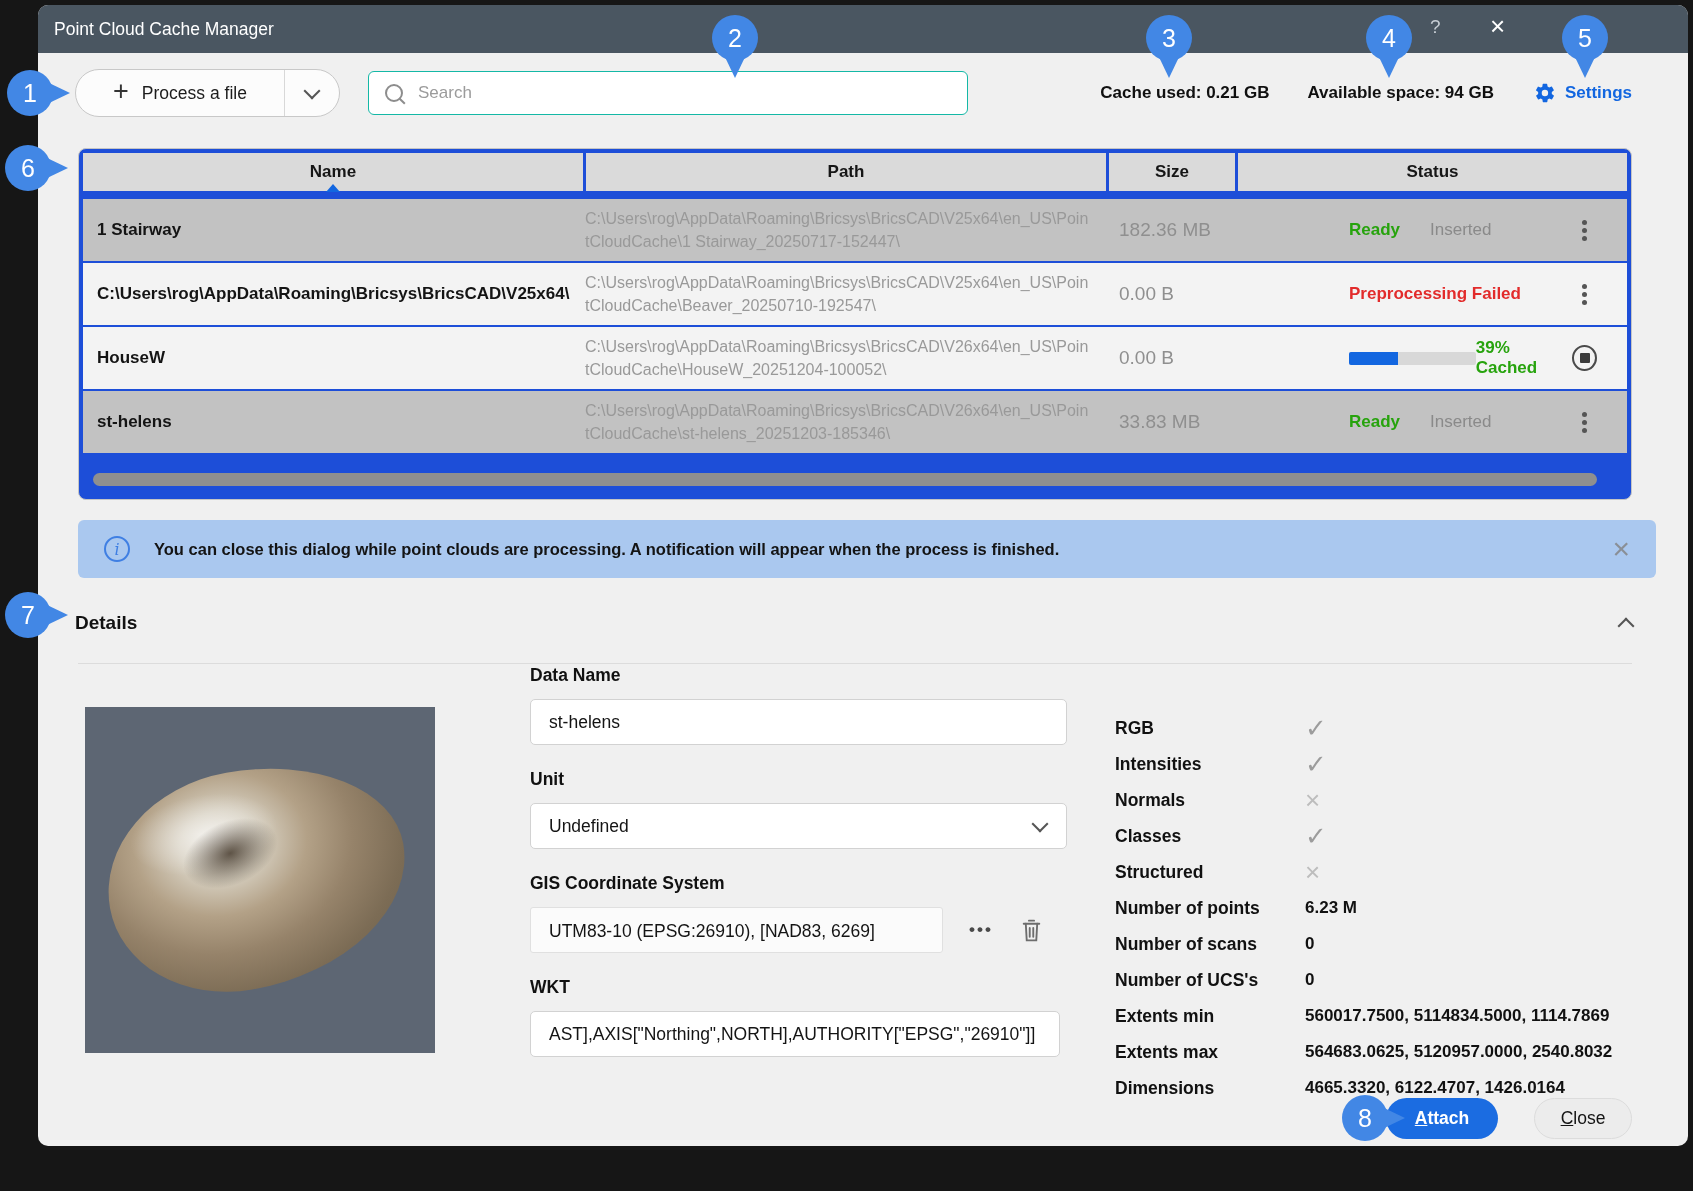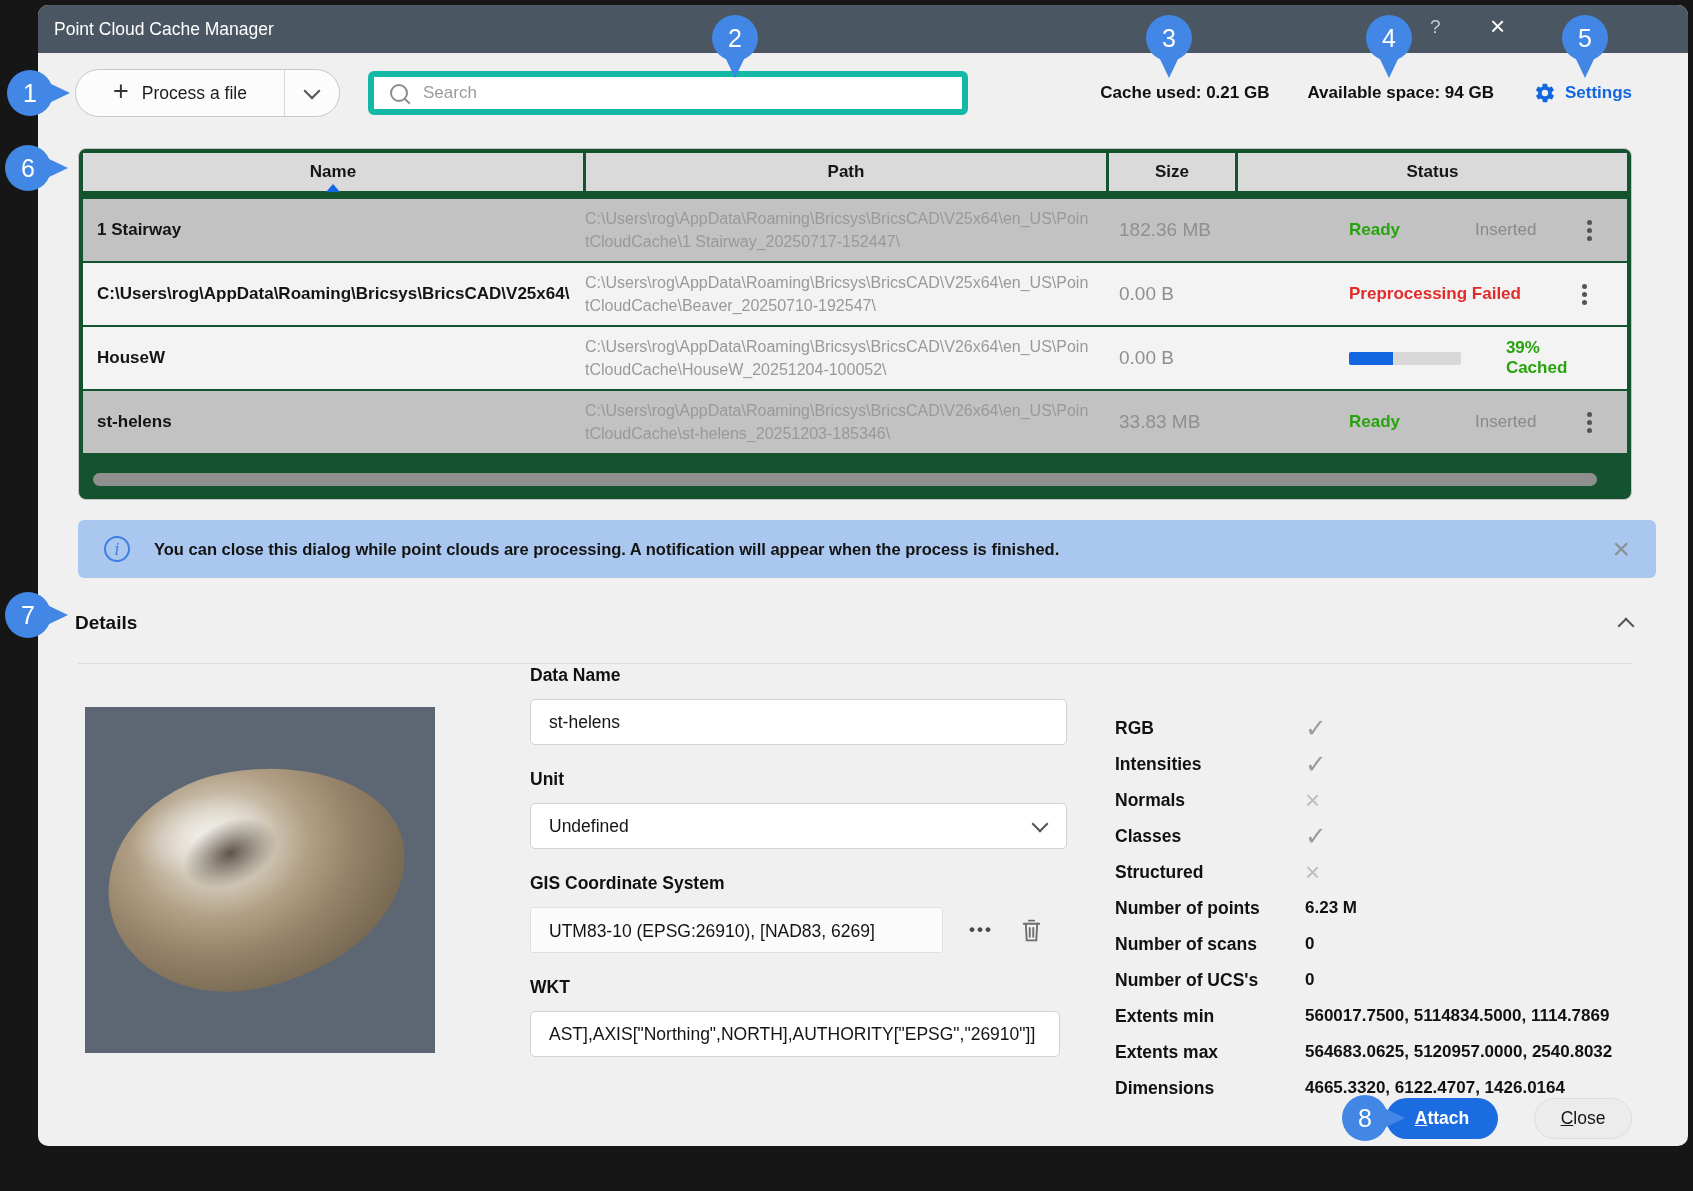--- a/index.html
+++ b/index.html
@@ -22,53 +22,53 @@
   .splitbtn { height:48px; width:265px; flex:none; background:#fcfcfc; border:1px solid #c8c8c8;
     border-radius:24px; display:flex; align-items:center; box-sizing:border-box; }
   .sb-main { flex:1; display:flex; align-items:center; justify-content:center; gap:13px;
     font-size:17.5px; color:#1c1c1c; cursor:pointer; }
   .plus { font-size:27px; font-weight:300; color:#333; line-height:1; margin-top:-4px; }
   .sb-divider { width:1px; height:46px; background:#d8d8d8; }
   .sb-arrow { width:54px; display:flex; justify-content:center; cursor:pointer; }
   .chev { width:10px; height:10px; border-right:2px solid #555; border-bottom:2px solid #555;
     transform:rotate(45deg); margin-top:-4px; }
   .chev.up { transform:rotate(225deg); margin-top:6px; }
-  .search { margin-left:28px; width:600px; height:44px; background:#fff; border:6px solid #14b8a6;
+  .search { margin-left:28px; width:600px; height:44px; background:#fff; border:1px solid #14b8a6;
     border-radius:6px; display:flex; align-items:center; padding:0 16px; gap:13px; box-sizing:border-box; }
   .lens { width:14px; height:14px; border:2px solid #8d8d8d; border-radius:50%; position:relative; flex:none; }
   .lens::after { content:""; position:absolute; width:8px; height:2px; background:#8d8d8d;
     transform:rotate(45deg); left:11px; top:14px; }
   .search input { border:none; outline:none; flex:1; font-size:17px; color:#222; background:transparent; font-family:inherit; }
   .search input::placeholder { color:#9b9b9b; }
   .stat { font-size:17px; font-weight:bold; color:#101010; white-space:nowrap; }
   .cache { margin-left:auto; }
   .avail { margin-left:38px; }
   .settings { margin-left:40px; display:flex; align-items:center; gap:9px; color:#1266e0;
     font-size:17px; font-weight:bold; cursor:pointer; }
 
   
-  .tablewrap { position:absolute; top:143px; left:40px; width:1554px; height:352px; background:#14532d;
+  .tablewrap { position:absolute; top:143px; left:40px; width:1554px; height:352px; background:#1d4ed8;
     border:1px solid #c5c5c5; border-radius:8px; padding:4px; box-sizing:border-box; overflow:hidden; }
   .thead { display:flex; gap:3px; height:38px; margin-bottom:8px; }
   .th { background:#dadada; display:flex; align-items:center; justify-content:center;
     font-weight:bold; font-size:17px; color:#161616; position:relative; cursor:pointer; }
   .th:nth-child(1) { width:500px; } .th:nth-child(2) { width:520px; }
   .th:nth-child(3) { width:126px; } .th:nth-child(4) { flex:1; }
   .sort { position:absolute; bottom:-1px; left:50%; transform:translateX(-50%); width:0; height:0;
     border-left:7px solid transparent; border-right:7px solid transparent; border-bottom:8px solid #1266e0; }
   .row { display:flex; height:62px; background:#f3f3f3; margin-top:2px; }
   .row:first-of-type { margin-top:0; }
   .row.selected { background:#c2c2c2; }
   .c-name { width:500px; flex:none; font-weight:bold; font-size:17px; color:#141414; line-height:62px;
     padding-left:14px; box-sizing:border-box; white-space:nowrap; overflow:hidden; }
   .c-path { width:520px; flex:none; font-size:16px; color:#999; line-height:23px;
     padding:8px 14px 12px 2px; box-sizing:border-box; word-break:break-all; overflow:hidden; }
   .c-size { width:126px; flex:none; font-size:19px; color:#8f8f8f; line-height:62px;
     padding-left:16px; box-sizing:border-box; }
-  .c-status { flex:1; display:flex; align-items:center; padding-left:120px; box-sizing:border-box;gap:45px; }
+  .c-status { flex:1; display:flex; align-items:center; padding-left:120px; box-sizing:border-box; }
   .st-primary { font-weight:bold; font-size:17px; }
   .ready { color:#27a30d; } .failed { color:#e22b2b; }
   .st-secondary { color:#8a8a8a; font-size:17px; margin-left:30px; }
   .pbar { width:132px; height:13px; background:#d8d8d8; border-radius:2px; overflow:hidden; }
   .pfill { height:100%; background:#1266e0; }
   .pctext { font-weight:bold; font-size:17px; color:#27a30d; }
   .kebab { margin-left:auto; margin-right:34px; display:flex; flex-direction:column; gap:3px;
     padding:6px; cursor:pointer; }
   .kebab i { width:5px; height:5px; border-radius:50%; background:#555; }
   .stop { margin-left:auto; margin-right:30px; width:26px; height:26px; border:2px solid #4a4a4a;

